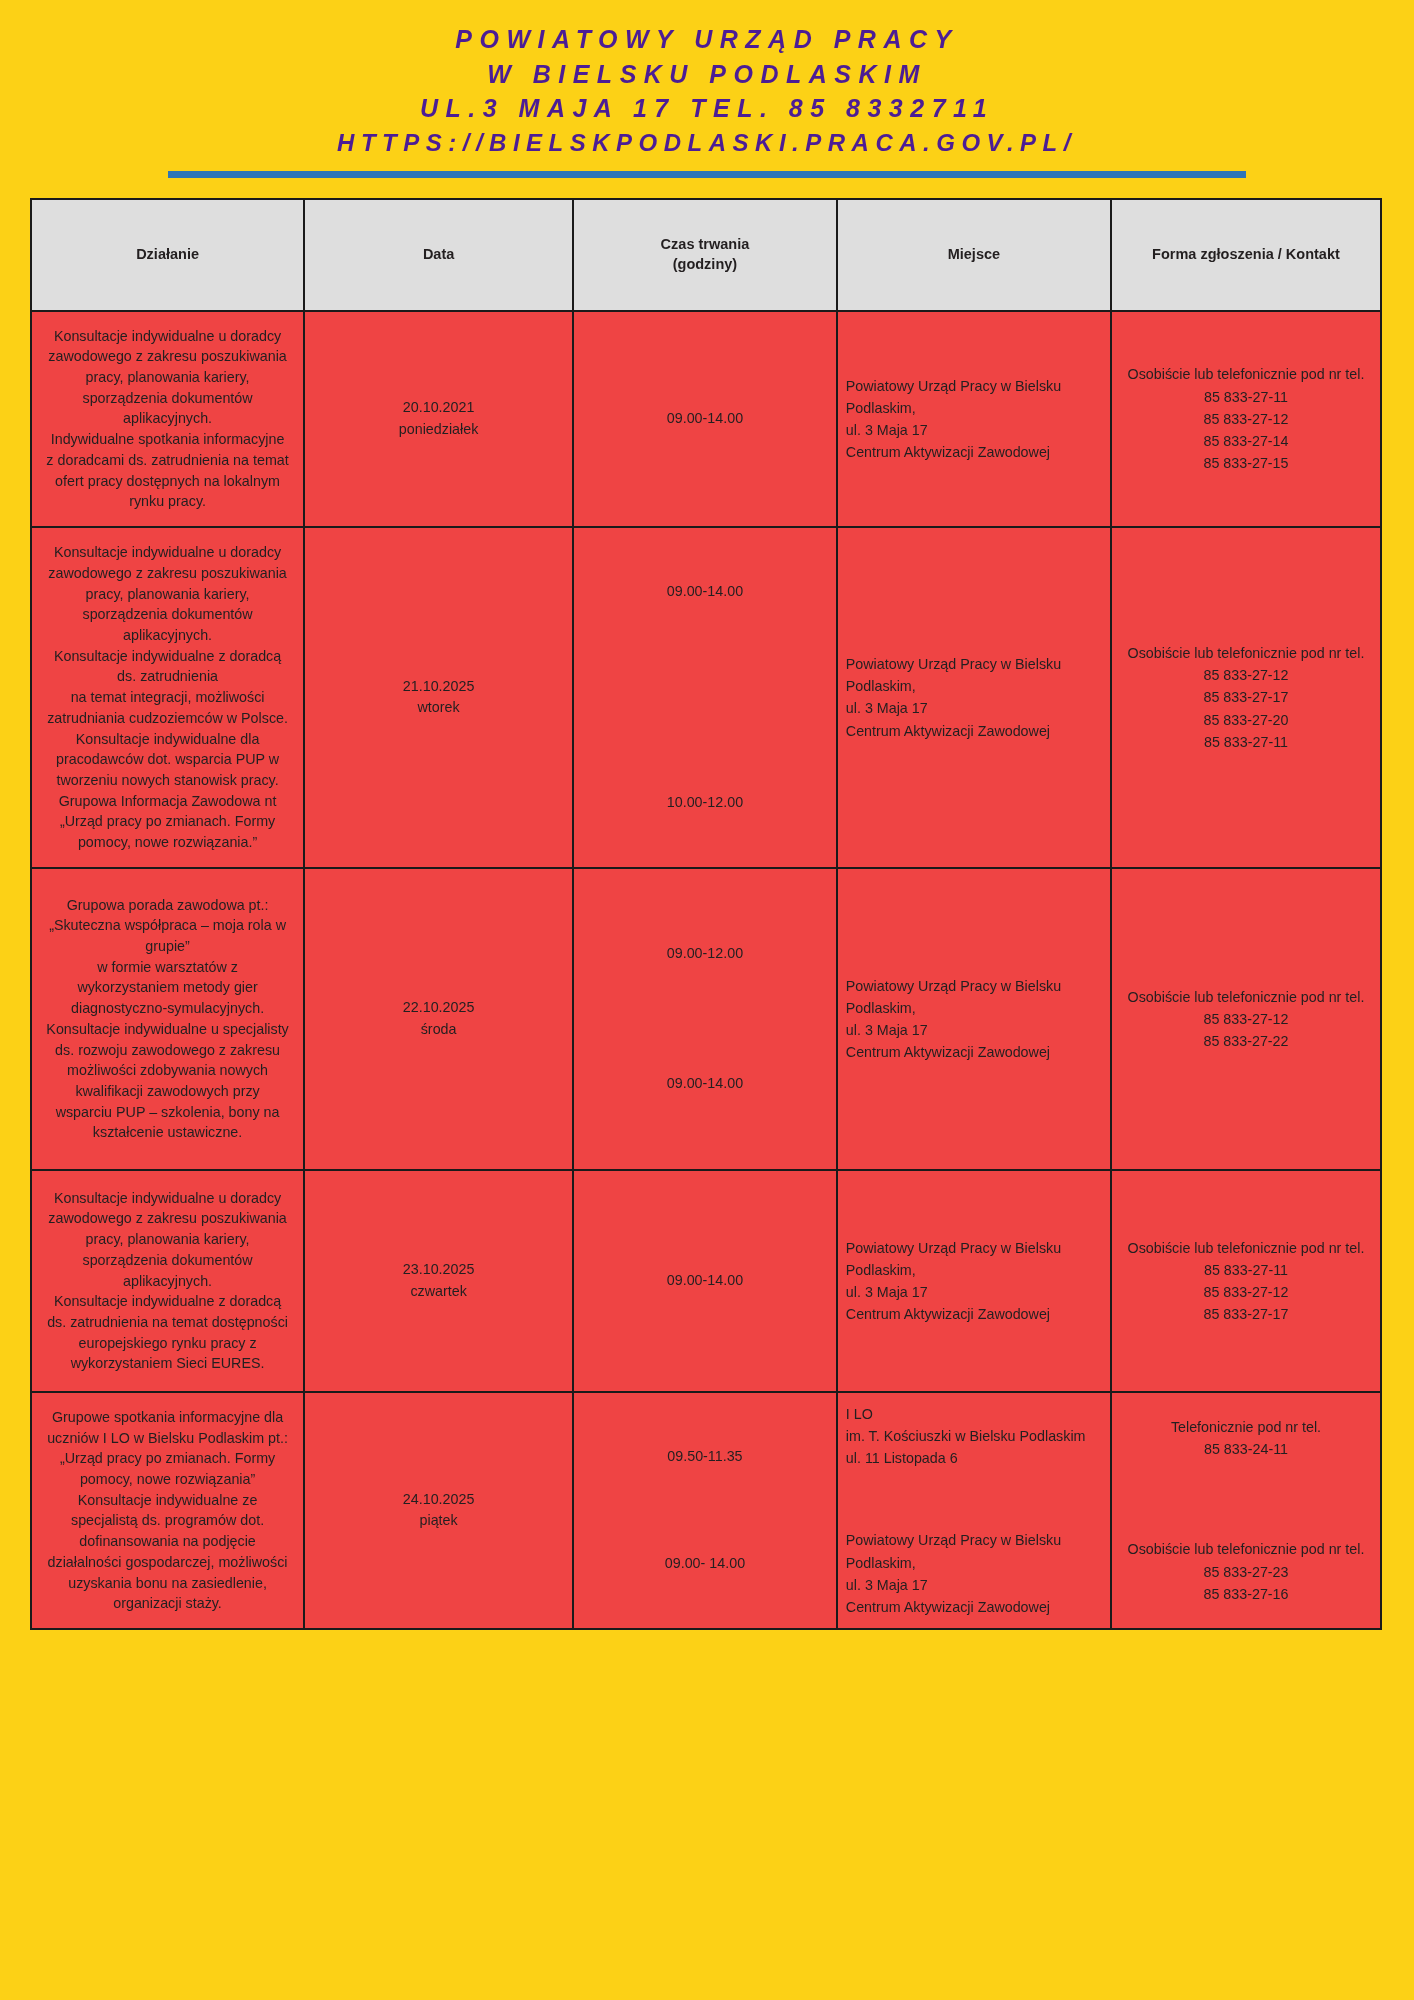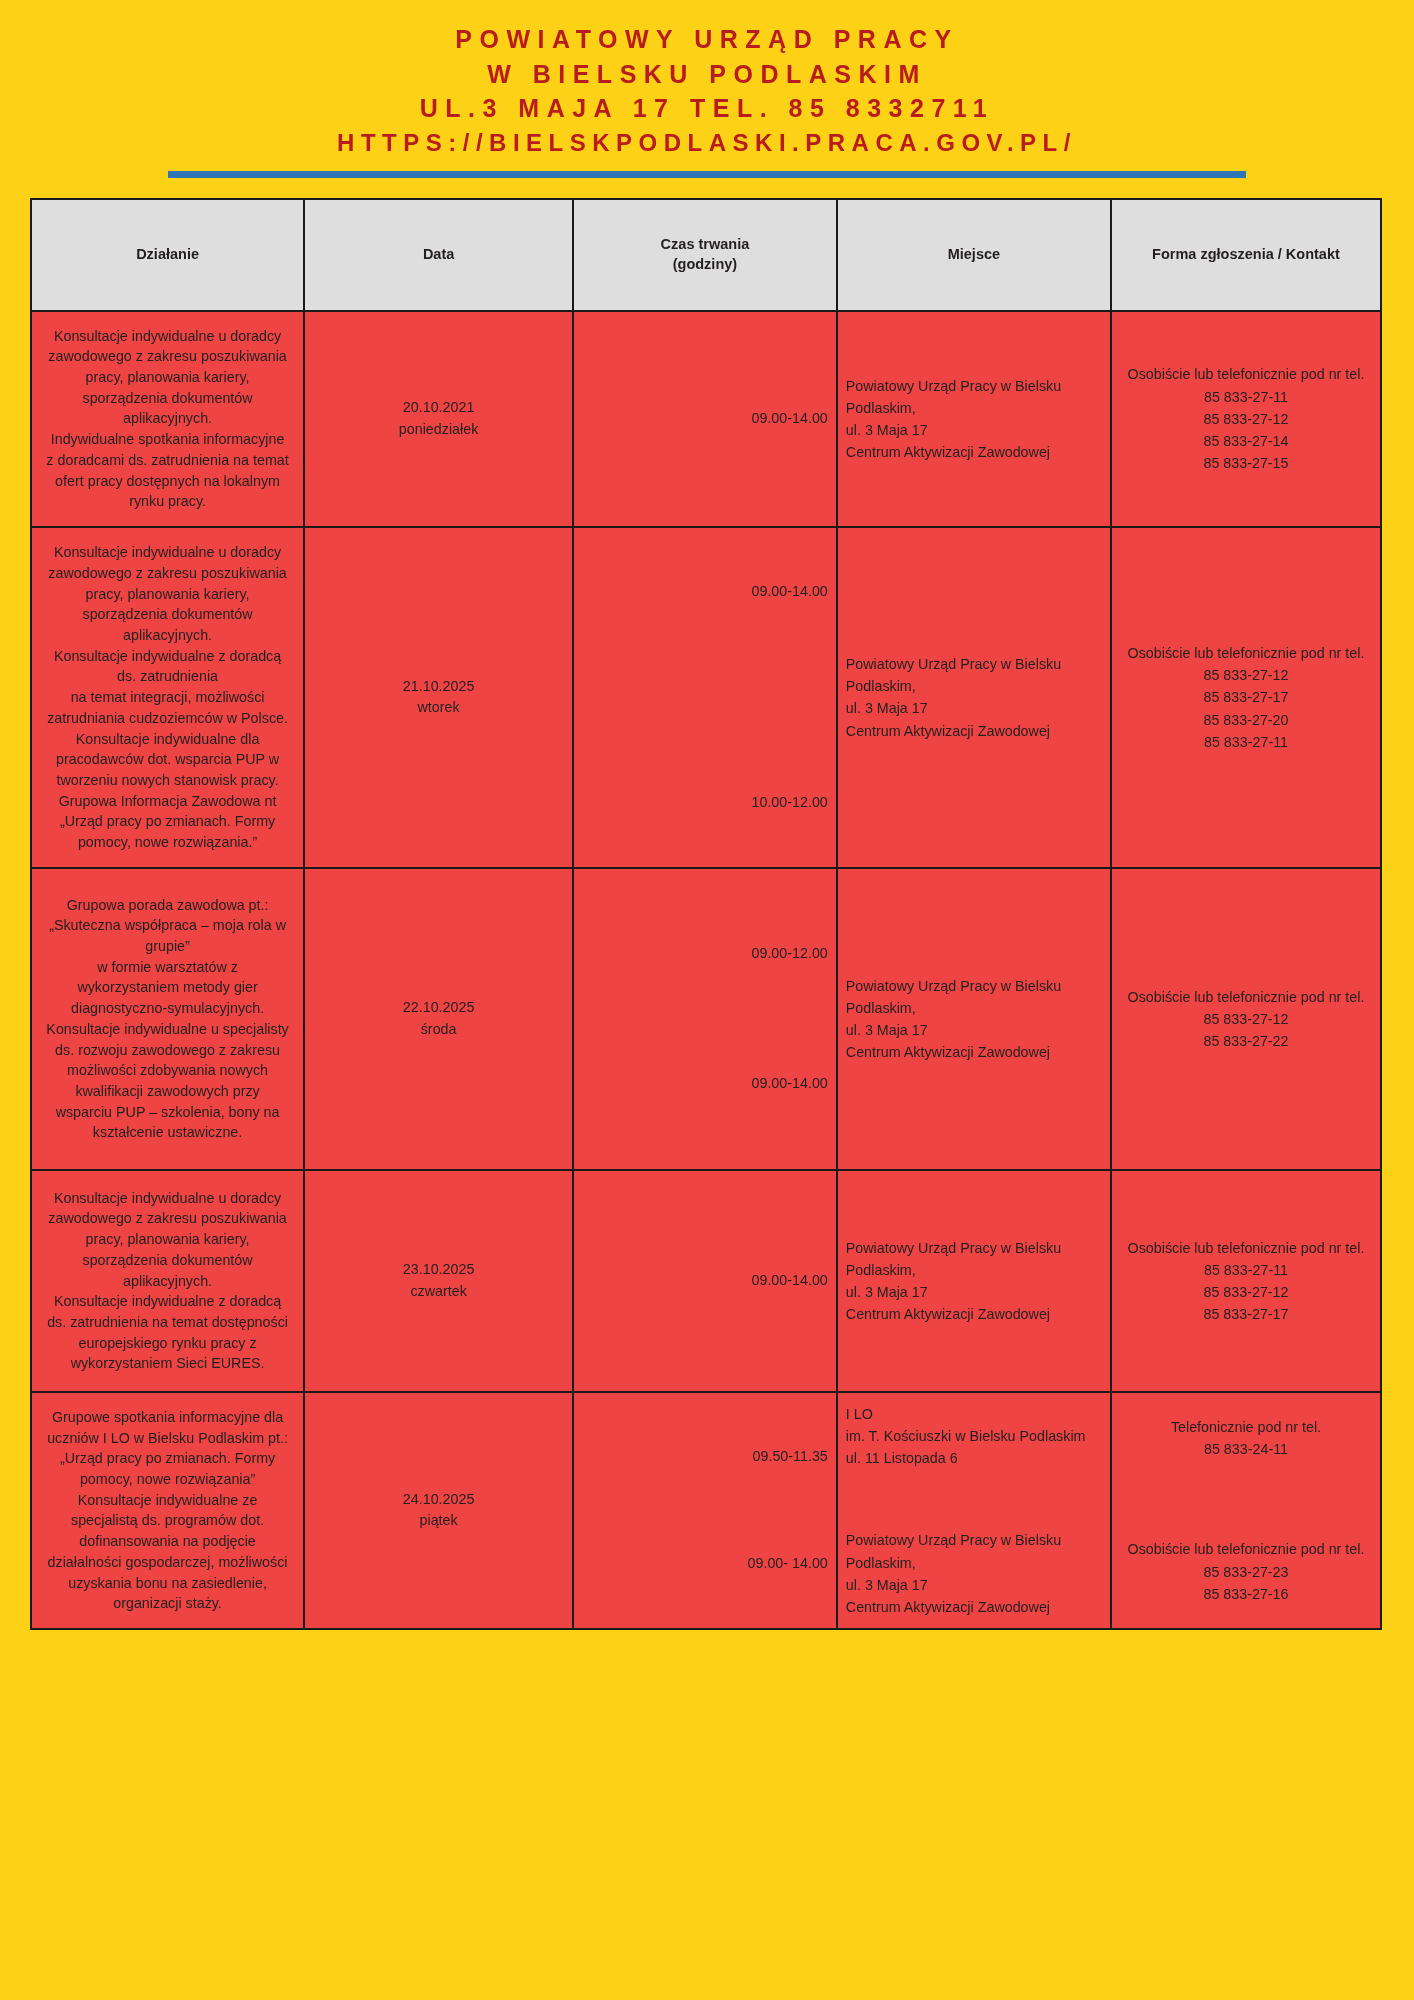--- a/index.html
+++ b/index.html
@@ -20,22 +20,23 @@
   }
   .header {
     padding: 22px 40px 0 40px;
     text-align: center;
   }
   .header-line {
     font-size: 25px;
     font-weight: bold;
     letter-spacing: 7.5px;
     line-height: 1.38;
-    color: #b91c1c;
+    color: #4c1d95;
     white-space: nowrap;
+    font-style: italic;
   }
   .header-line.url {
     font-size: 24px;
     letter-spacing: 6.5px;
   }
   .rule-wrap {
     padding: 12px 0 0 0;
     display: flex;
     justify-content: center;
   }
@@ -80,21 +81,21 @@
     vertical-align: middle;
   }
   td.center {
     text-align: center;
     font-size: 14.3px;
     line-height: 1.5;
     padding: 12px 8px;
     border-radius: 20px;
   }
   td.hours {
-    text-align: right;
+    text-align: center;
     font-size: 14.3px;
     line-height: 1.5;
     padding: 10px 8px;
   }
   td.place {
     font-size: 14.3px;
     line-height: 1.55;
     padding: 10px 8px;
   }
   td.contact {

